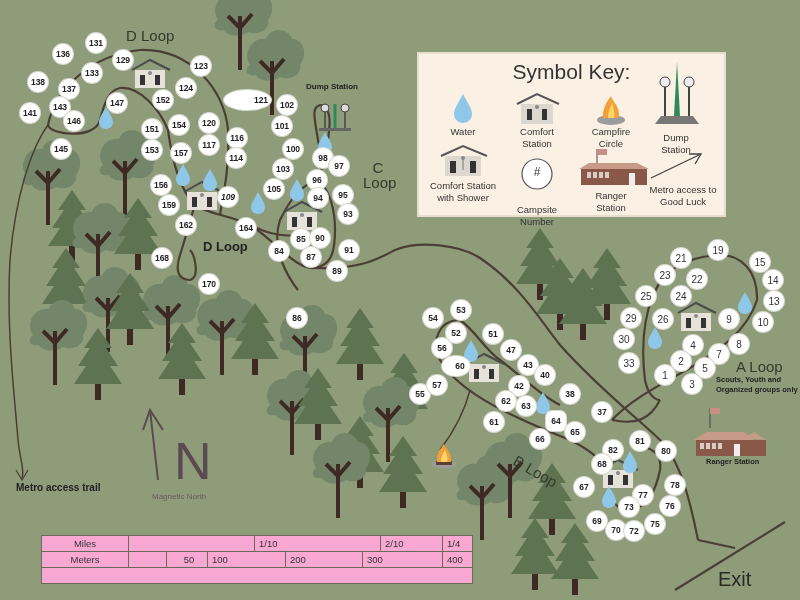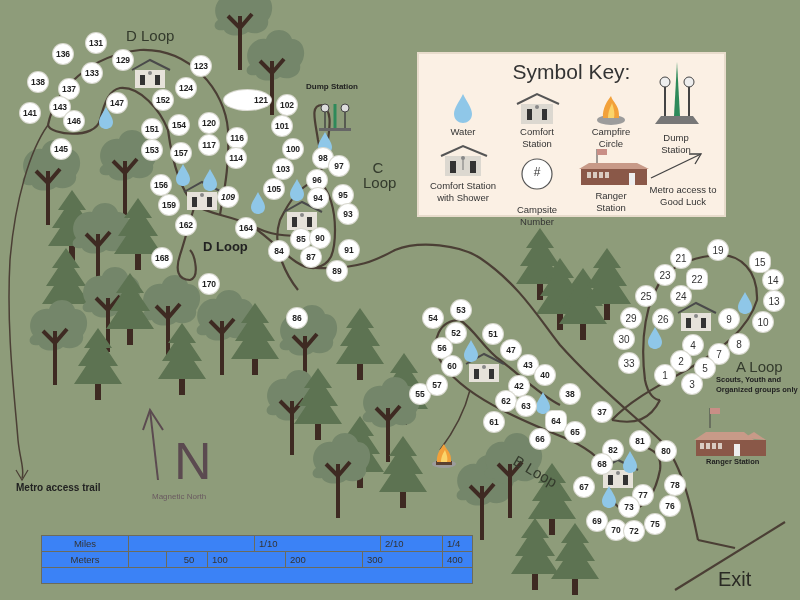--- a/index.html
+++ b/index.html
@@ -8,21 +8,21 @@
   svg.layer { position:absolute; left:0; top:0; }
   .site { position:absolute; width:20px; height:20px; margin:-10px 0 0 -10px; border-radius:50%; background:#fff; box-shadow:0 0 0 1px #d9d9d0; font-family:"Liberation Sans", sans-serif; font-weight:bold; font-size:8.5px; color:#222; display:flex; align-items:center; justify-content:center; cursor:pointer; }
   .site.light { font-weight:normal; font-size:10px; color:#333; }
   .label { position:absolute; white-space:nowrap; color:#3a3a34; }
   .loop-label { font-size:15px; color:#333a2c; }
   .bold-label { font-weight:bold; font-size:13px; color:#222; }
   .small-bold { font-weight:bold; font-size:8px; color:#222; }
   .key { position:absolute; left:417px; top:52px; width:305px; height:161px; background:#fbf0e4; border:2px solid #e8dccc; }
   .key-title { position:absolute; left:0; right:0; top:6px; text-align:center; font-size:21px; color:#333; }
   .key-item { position:absolute; text-align:center; font-size:9.5px; color:#333; line-height:12px; }
-  .scale { position:absolute; left:41px; top:535px; width:430px; height:47px; background:#3b82f6; border:1px solid #6b6b5c; }
+  .scale { position:absolute; left:41px; top:535px; width:430px; height:47px; background:#f9a8d4; border:1px solid #6b6b5c; }
   .scale-row { position:absolute; left:0; right:0; height:15px; font-size:9.5px; color:#333; }
   .scale-cell { position:absolute; top:0; height:15px; line-height:15px; border-left:1px solid #6b6b5c; padding-left:4px; box-sizing:border-box; }
 </style>
 </head>
 <body>
 
 <div id="map">
 
   <svg class="layer" width="800" height="600">
     <defs>
@@ -230,21 +230,21 @@
       <div class="site" style="left: 349px; top: 250px;">91</div>
       <div class="site" style="left: 337px; top: 271px;">89</div>
       <div class="site" style="left: 297px; top: 276px; margin-top: 32px;">86</div>
       <div class="site" style="left: 461px; top: 310px;">53</div>
       <div class="site" style="left: 433px; top: 318px;">54</div>
       <div class="site" style="left: 420px; top: 351px; margin-top: 33px;">55</div>
       <div class="site" style="left: 456px; top: 333px;">52</div>
       <div class="site" style="left: 493px; top: 334px;">51</div>
       <div class="site" style="left: 442px; top: 348px;">56</div>
       <div class="site" style="left: 511px; top: 350px;">47</div>
-      <div class="site" style="left: 452px; top: 366px;">60</div>
+      <div class="site" style="left: 452px; top: 366px; padding-left: 8px;">60</div>
       <div class="site" style="left: 528px; top: 365px;">43</div>
       <div class="site" style="left: 545px; top: 375px;">40</div>
       <div class="site" style="left: 437px; top: 385px;">57</div>
       <div class="site" style="left: 519px; top: 386px;">42</div>
       <div class="site" style="left: 570px; top: 394px;">38</div>
       <div class="site" style="left: 506px; top: 401px;">62</div>
       <div class="site" style="left: 526px; top: 406px;">63</div>
       <div class="site" style="left: 494px; top: 422px;">61</div>
       <div class="site" style="left: 556px; top: 421px; border-radius: 6px;">64</div>
       <div class="site" style="left: 602px; top: 412px;">37</div>
@@ -258,23 +258,23 @@
       <div class="site" style="left: 675px; top: 485px;">78</div>
       <div class="site" style="left: 643px; top: 495px;">77</div>
       <div class="site" style="left: 670px; top: 506px;">76</div>
       <div class="site" style="left: 629px; top: 507px;">73</div>
       <div class="site" style="left: 597px; top: 521px;">69</div>
       <div class="site" style="left: 655px; top: 524px;">75</div>
       <div class="site" style="left: 616px; top: 530px;">70</div>
       <div class="site" style="left: 634px; top: 531px;">72</div>
       <div class="site light" style="left: 718px; top: 250px;">19</div>
       <div class="site light" style="left: 681px; top: 258px;">21</div>
-      <div class="site light" style="left: 760px; top: 262px; border-radius: 8px;">15</div>
+      <div class="site light" style="left: 760px; top: 262px;">15</div>
       <div class="site light" style="left: 665px; top: 275px;">23</div>
-      <div class="site light" style="left: 697px; top: 279px; border-radius: 7px;">22</div>
+      <div class="site light" style="left: 697px; top: 279px;">22</div>
       <div class="site light" style="left: 773px; top: 280px;">14</div>
       <div class="site light" style="left: 646px; top: 296px;">25</div>
       <div class="site light" style="left: 681px; top: 296px;">24</div>
       <div class="site light" style="left: 774px; top: 301px;">13</div>
       <div class="site light" style="left: 631px; top: 318px;">29</div>
       <div class="site light" style="left: 663px; top: 319px;">26</div>
       <div class="site light" style="left: 729px; top: 319px;">9</div>
       <div class="site light" style="left: 763px; top: 322px;">10</div>
       <div class="site light" style="left: 624px; top: 339px;">30</div>
       <div class="site light" style="left: 693px; top: 345px;">4</div>

